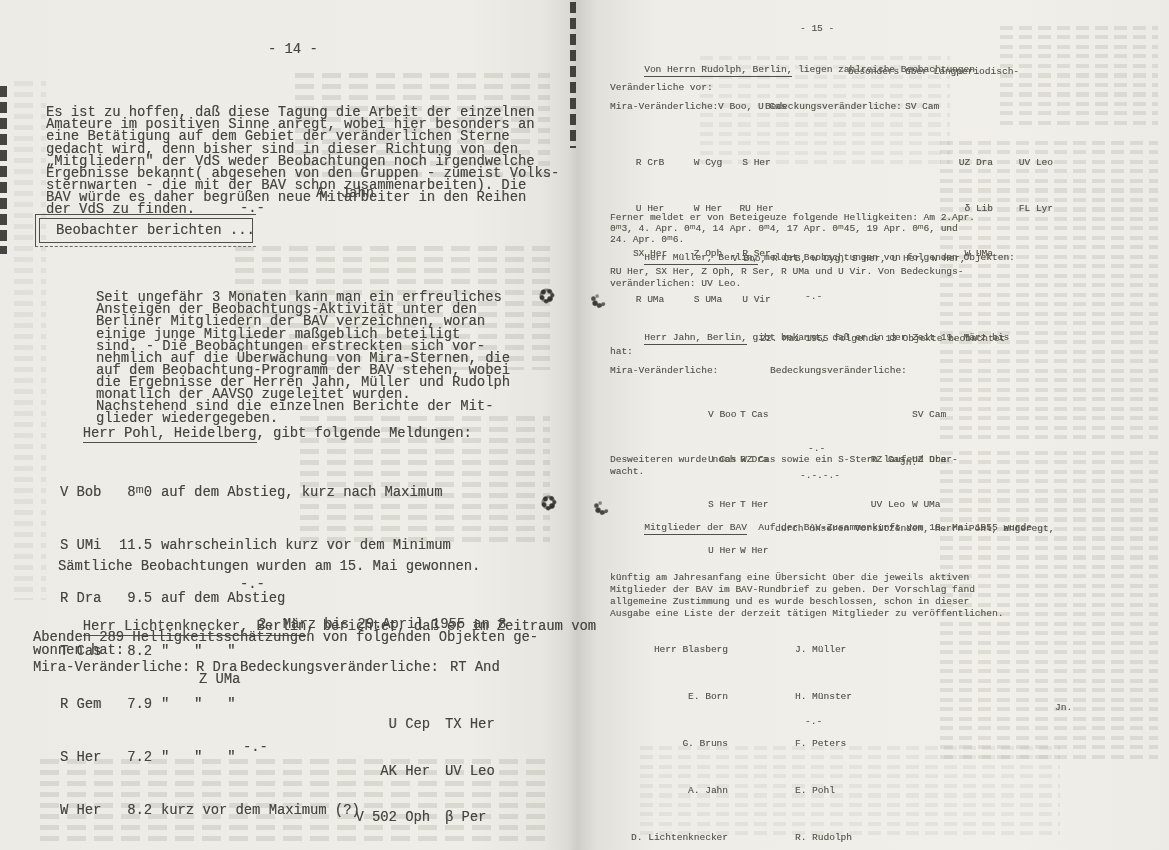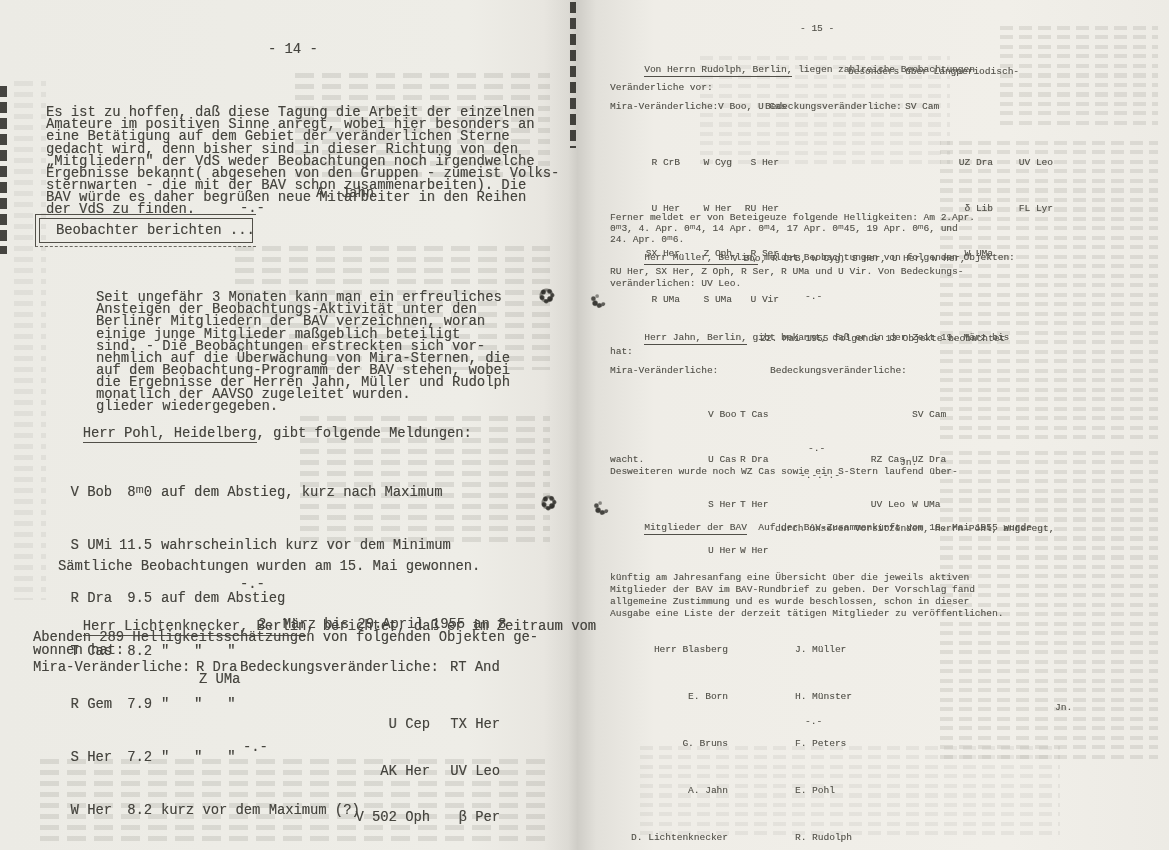--- a/index.html
+++ b/index.html
@@ -20,30 +20,30 @@
   .lh118{line-height:11.75px;}
   .lh12r{line-height:12.1px;}
   .ul{border-bottom:1px solid #514f48;padding-bottom:1px;}
   
   .boxhead{position:absolute;left:39px;top:218px;width:214px;height:25px;
     border:1.5px solid #514f48;display:flex;align-items:center;padding-left:16px;box-sizing:border-box;}
   .boxhead::after{content:"";position:absolute;left:-5px;top:-5px;width:calc(100% + 8px);height:calc(100% + 8px);
     border-left:1.5px solid #514f48;border-top:1.5px solid #514f48;border-bottom:1px dashed #6b6962;pointer-events:none;}
   
   .prow{display:flex;height:13.25px;}
-  .p-star{width:52px;text-align:right;}
+  .p-star{width:52px;}
   .p-mag{width:36px;text-align:right;margin-left:4px;}
   .p-note{margin-left:9px;}
   
   .lrow{position:relative;height:11.7px;font-family:Liberation Mono, monospace;}
   .la{position:absolute;left:0;top:0;width:80px;text-align:right;}
-  .lb{position:absolute;left:95px;top:0;width:55px;text-align:right;}
+  .lb{position:absolute;left:95px;top:0;width:55px;}
   
   .rrow{position:relative;height:12.6px;}
-  .rc{position:absolute;top:0;text-align:right;}
+  .rc{position:absolute;top:0;text-align:center;}
   .rc1{left:0;width:60px;}.rc2{left:64px;width:48px;}.rc3{left:114px;width:45px;}
   .brow{position:relative;height:12.6px;}
   .bc1{position:absolute;left:0;top:0;width:48px;text-align:right;}
   .bc2{position:absolute;left:60px;top:0;width:48px;text-align:right;}
   
   .jrow{position:relative;height:12.2px;}
   .jc{position:absolute;top:0;}
   .jm1{left:98px;}.jm2{left:130px;}
   .jb1{left:230px;width:65px;text-align:right;}.jb2{left:302px;}
   
@@ -114,21 +114,21 @@
 
     <div class="boxhead f14">
       <span>Beobachter berichten ...</span>
     </div>
 
     <div class="abs f14 lh12" style="left:96px;top:256px;">
       
     <div>Seit ungefähr 3 Monaten kann man ein erfreuliches</div><div>Ansteigen der Beobachtungs-Aktivität unter den</div><div>Berliner Mitgliedern der BAV verzeichnen, woran</div><div>einige junge Mitglieder maßgeblich beteiligt</div><div>sind. - Die Beobachtungen erstreckten sich vor-</div><div>nehmlich auf die Überwachung von Mira-Sternen, die</div><div>auf dem Beobachtung-Programm der BAV stehen, wobei</div><div>die Ergebnisse der Herren Jahn, Müller und Rudolph</div><div>monatlich der AAVSO zugeleitet wurden.</div></div>
     <div class="abs f14 lh12" style="left:96px;top:365px;">
       
-    <div>glieder wiedergegeben.</div></div>
+    <div>Nachstehend sind die einzelnen Berichte der Mit-</div><div>glieder wiedergegeben.</div></div>
 
     <div class="abs f14" style="left:33px;top:411px;">
       <span class="ul">Herr Pohl, Heidelberg</span><span>, gibt folgende Meldungen:</span>
     </div>
     <div class="abs f14 lh13" style="left:60px;top:433px;">
       
     
         <div class="prow">
           <span class="p-star">V Bob</span>
           <span class="p-mag">8ᵐ0</span>
@@ -323,21 +323,21 @@
       
         <div class="jrow">
           <span class="jc jm1">U Her</span>
           <span class="jc jm2">W Her</span>
           <span class="jc jb1"></span>
           <span class="jc jb2"></span>
         </div>
       </div>
     <div class="abs f9 lh12r" style="left:32px;top:418px;">
       
-    <div>wacht.</div><div>Desweiteren wurde noch WZ Cas sowie ein S-Stern laufend über-</div></div>
+    <div>Desweiteren wurde noch WZ Cas sowie ein S-Stern laufend über-</div><div>wacht.</div></div>
     <div class="abs f9" style="left:230px;top:443px;">-.-</div>
     <div class="abs f9" style="left:322px;top:457px;">Jn.</div>
     <div class="abs f9" style="left:222px;top:470px;">-.-.-.-</div>
 
     <div class="abs f9" style="left:32px;top:511px;">
       <span class="ul">Mitglieder der BAV</span><span>  Auf der BAV-Zusammenkunft vom 15. Mai 1955 wurde</span>
     </div>
     <div class="abs f9" style="left:197px;top:523px;">durch unseren Vorsitzenden, Herrn Pohl, angeregt,</div>
     <div class="abs f9 lh118" style="left:32px;top:537px;">
       

